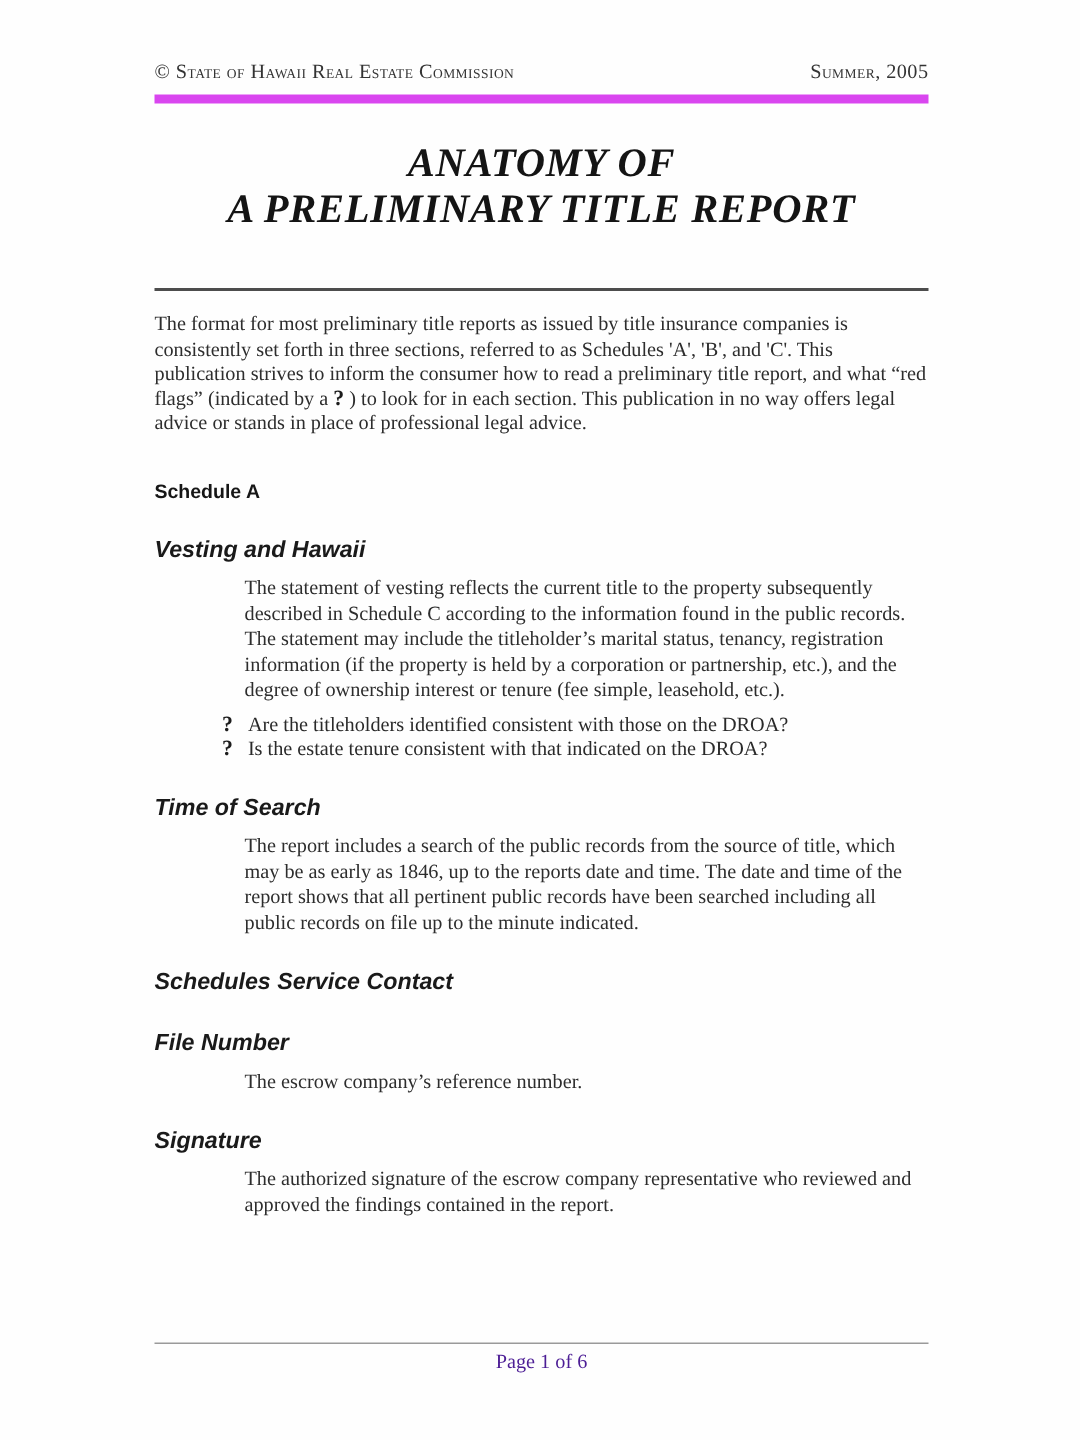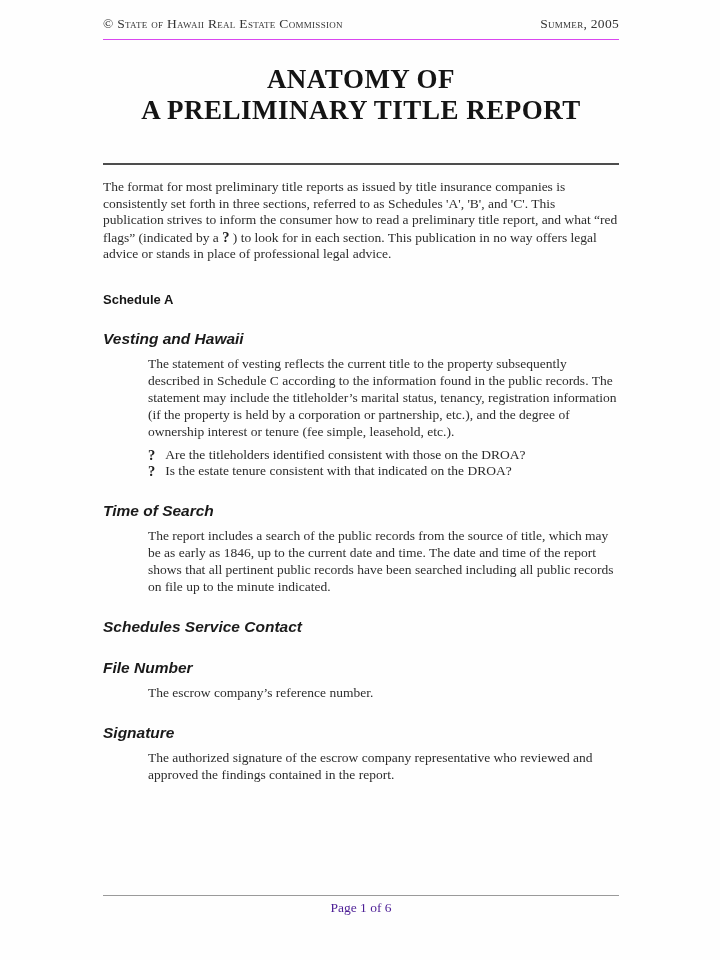--- a/index.html
+++ b/index.html
@@ -15,37 +15,38 @@
     margin: 0 auto;
   }
   .content {
     position: absolute;
     left: 103px;
     top: 0;
     width: 516px;
   }
   
   .doc-header {
-    margin-top: 16px;
+    margin-top: 40px;
     display: flex;
     justify-content: space-between;
     align-items: baseline;
     font-variant: small-caps;
     font-size: 13.5px;
     letter-spacing: 0.3px;
     color: #333;
-    border-bottom: 1px solid #d946ef;
+    border-bottom: 6px solid #d946ef;
     padding-bottom: 7px;
   }
   
   .doc-title {
     margin-top: 24px;
     text-align: center;
     font-family: "Liberation Serif", serif;
     font-weight: bold;
+    font-style: italic;
     font-size: 27px;
     line-height: 31px;
     letter-spacing: 0.5px;
     color: #141414;
   }
   .title-rule {
     border: none;
     border-top: 2px solid #4d4d4d;
     margin-top: 37px;
   }
@@ -73,21 +74,21 @@
   .section h3 {
     margin-top: 23px;
     font-family: "Liberation Sans", sans-serif;
     font-weight: bold;
     font-style: italic;
     font-size: 15.5px;
     color: #1a1a1a;
   }
   .section .body {
     margin-top: 7px;
-    margin-left: 45px;
+    margin-left: 60px;
     font-size: 13.5px;
     line-height: 17px;
     color: #2d2d2d;
   }
   .questions {
     list-style: none;
     margin-top: 7px;
     margin-left: 45px;
   }
   .questions li {
@@ -147,21 +148,21 @@
         </li>
         <li>
           <span class="qmark">?</span>
           <span>Is the estate tenure consistent with that indicated on the DROA?</span>
         </li>
       </ul>
     </section>
 
     <section class="section">
       <h3>Time of Search</h3>
-      <p class="body">The report includes a search of the public records from the source of title, which may be as early as 1846, up to the current date and time. The date and time of the report shows that all pertinent public records have been searched including all public records on file up to the minute indicated.</p>
+      <p class="body">The report includes a search of the public records from the source of title, which may be as early as 1846, up to the reports date and time. The date and time of the report shows that all pertinent public records have been searched including all public records on file up to the minute indicated.</p>
     </section>
 
     <section class="section">
       <h3>Schedules Service Contact</h3>
     </section>
 
     <section class="section">
       <h3>File Number</h3>
       <p class="body">The escrow company’s reference number.</p>
     </section>

